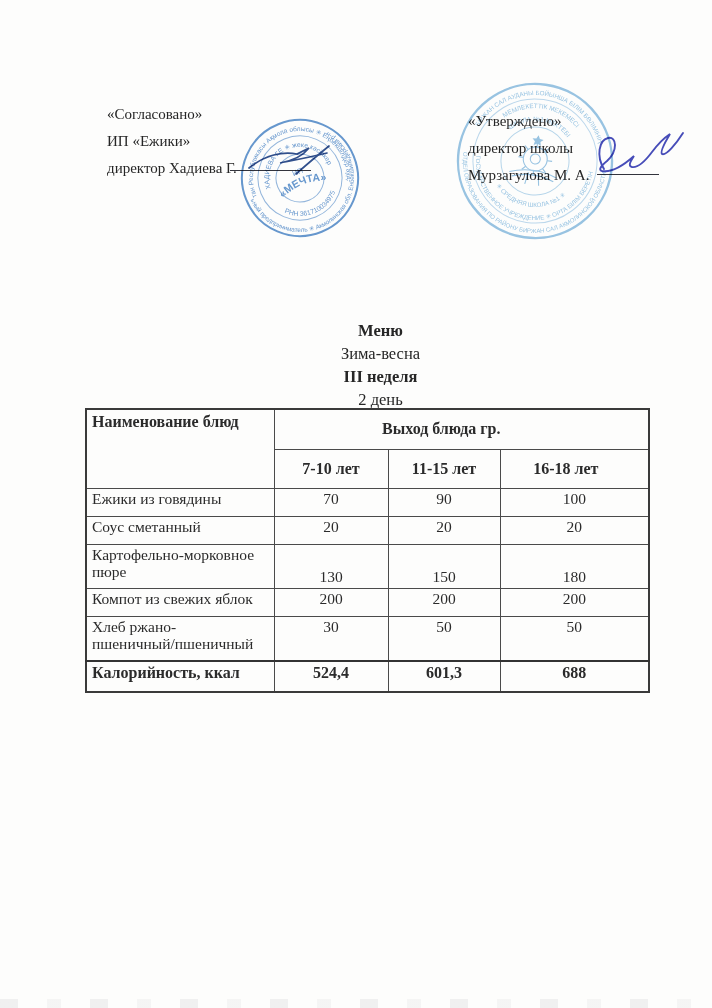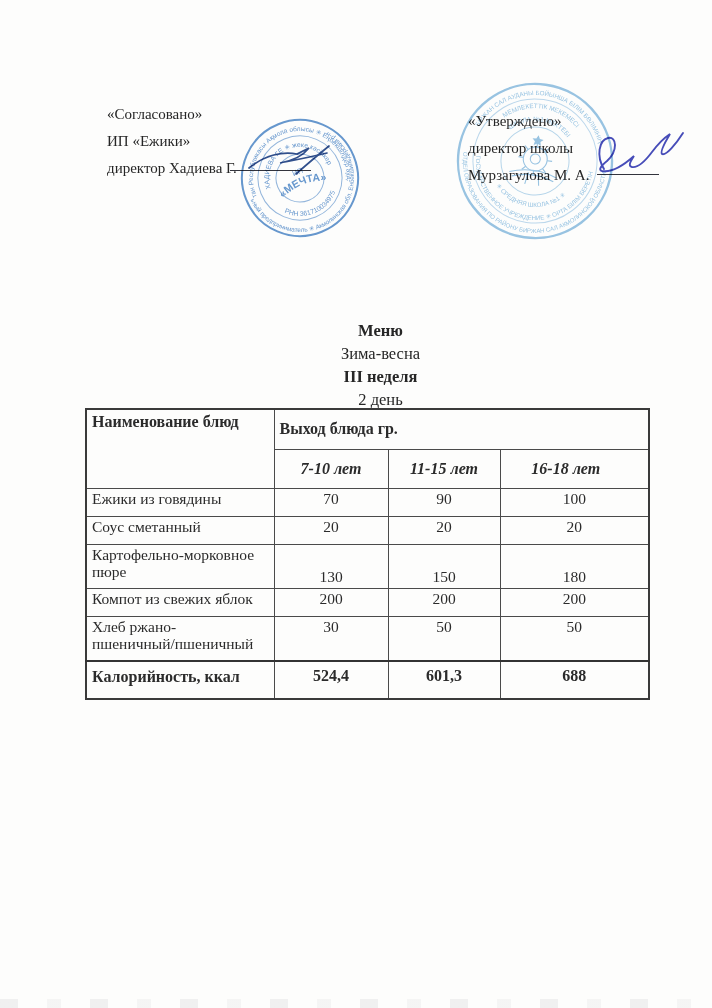--- a/index.html
+++ b/index.html
@@ -37,30 +37,30 @@
 
   
   .menu-table {
     position:absolute; left:85px; top:408px; width:563px;
     border-collapse:collapse; table-layout:fixed;
     border:2px solid #3a3a3a;
     font-size:15.5px; color:#2b2b2b;
   }
   .menu-table td { border:1px solid #4a4a4a; padding:8px 5px; }
   .th-name  { font-weight:bold; font-size:16px; text-align:left; vertical-align:top; padding-top:3px !important; }
-  .th-group { font-weight:bold; font-size:16px; text-align:left; vertical-align:middle; padding-right:45px !important; }
-  .th-age   { font-weight:bold; font-size:16px; text-align:center; vertical-align:middle;font-style:italic; }
+  .th-group { font-weight:bold; font-size:16px; text-align:center; vertical-align:middle; padding-right:45px !important; }
+  .th-age   { font-weight:bold; font-size:16px; text-align:center; vertical-align:middle; }
   .th-age-last { padding-right:22px !important; }
   .cell-name { text-align:left; vertical-align:top; white-space:pre-line; line-height:17px; padding-top:1px !important; }
   .cell-val  { text-align:center; vertical-align:top; padding-top:1px !important; }
   .valign-bottom { vertical-align:bottom !important; padding-bottom:2px !important; }
   .row-h1 { height:40px; } .row-h2 { height:39px; }
   .row-r1 { height:22px;margin-left:36px; } .row-r2 { height:21px; } .row-r3 { height:37px; }
   .row-r4 { height:20px; } .row-r5 { height:35px; }
-  .row-total { height:38px; font-weight:bold; }
+  .row-total { height:31px; font-weight:bold; }
   .row-total td { border-top:2px solid #333; font-size:16px; }
   .row-total .cell-name { vertical-align:middle; white-space:normal; }
   .row-total .cell-val  { vertical-align:middle; }
 
   
   .scan-edge-bottom {
     position:absolute; left:0; right:0; bottom:0; height:9px; opacity:.45;
     background:repeating-linear-gradient(90deg,
       rgba(170,170,175,.35) 0 18px, rgba(255,255,255,0) 18px 47px,
       rgba(180,180,185,.25) 47px 61px, rgba(255,255,255,0) 61px 90px);

